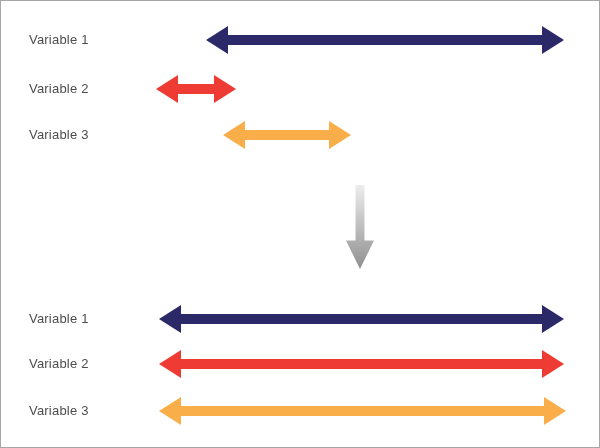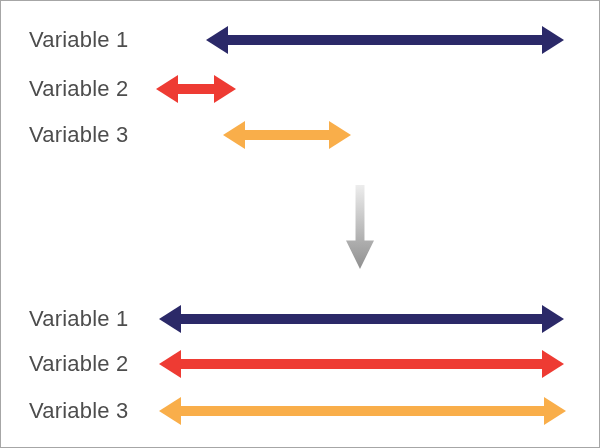--- a/index.html
+++ b/index.html
@@ -13,21 +13,21 @@
     width: 600px;
     height: 448px;
     box-sizing: border-box;
     border: 1px solid #a6a6a6;
     background: #ffffff;
     overflow: hidden;
   }
   .row-label {
     position: absolute;
     left: 28px;
-    font-size: 22px;
+    font-size: 13px;
     line-height: 22px;
     letter-spacing: 0.2px;
     color: #4d4d4d;
     white-space: nowrap;
   }
   
   .h-arrow {
     position: absolute;
     height: 28px;
   }

